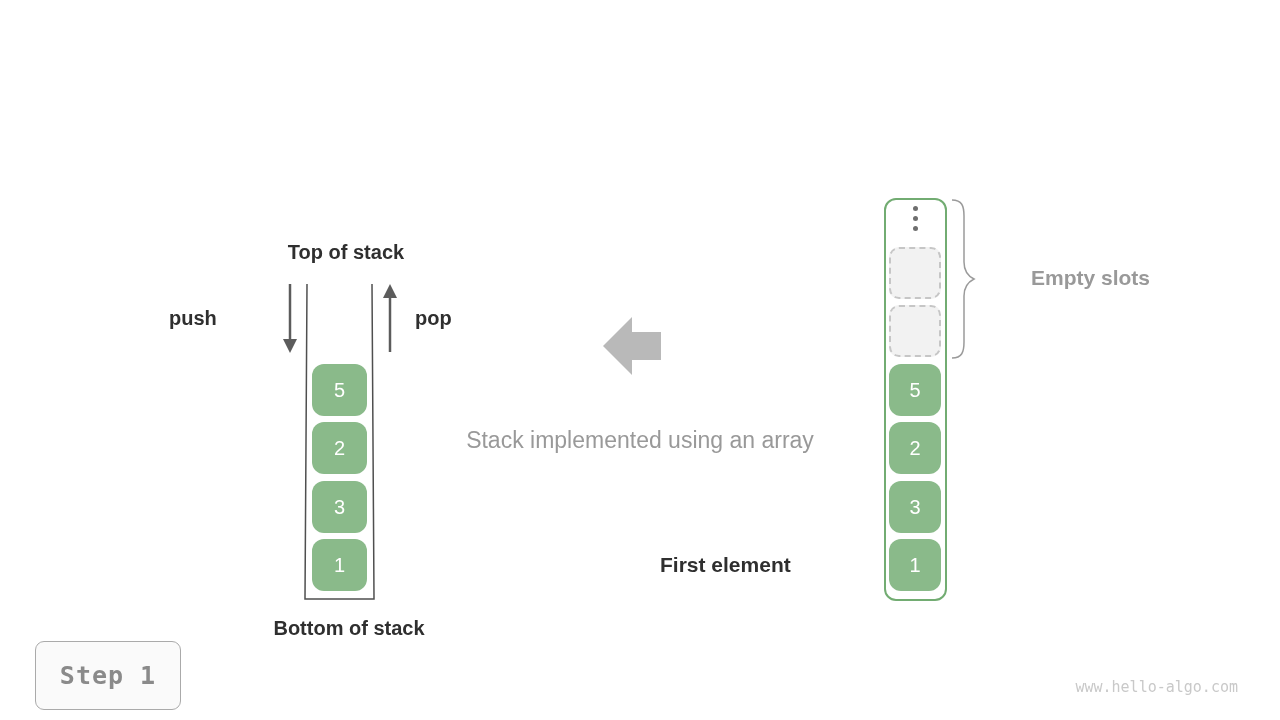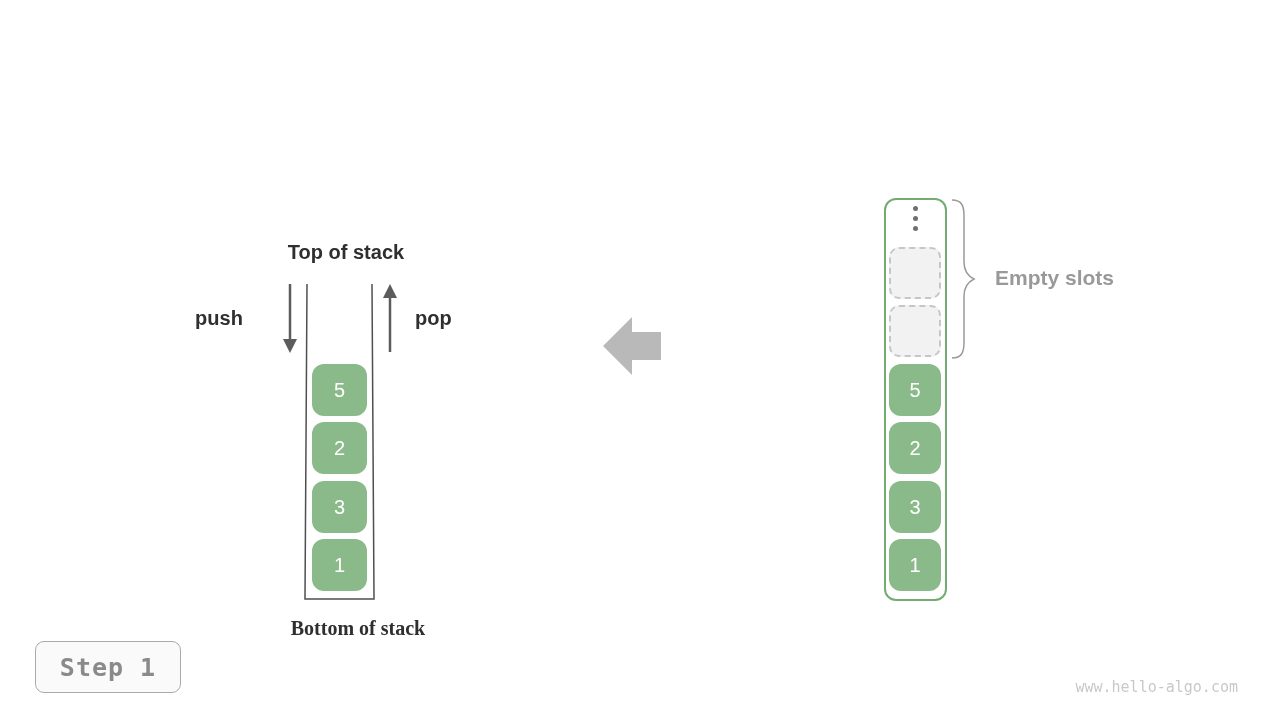--- a/index.html
+++ b/index.html
@@ -7,21 +7,21 @@
     position:relative; width:1280px; height:720px; background:#ffffff;
     font-family:"Liberation Sans", sans-serif; overflow:hidden;
   }
   .svg-layer { position:absolute; left:0; top:0; width:1280px; height:720px; pointer-events:none; }
 
   .lbl {
     position:absolute; font-weight:bold; font-size:20px; color:var(--dark-text);
     white-space:nowrap; line-height:24px;
   }
   .lbl.centered { transform:translateX(-50%); }
-  .lbl.right-aligned { text-align:center; }
+  .lbl.right-aligned { text-align:left; }
   .lbl.gray { color:var(--gray-text); }
 
   .caption {
     position:absolute; left:640px; top:427px; transform:translateX(-50%);
     font-size:23px; color:var(--gray-text); white-space:nowrap;
   }
 
   .block {
     position:absolute; height:52px; border-radius:12px;
     background:var(--block-green); color:#ffffff; font-size:20px;
@@ -38,21 +38,21 @@
 
   .dots { position:absolute; left:913px; top:206px; display:flex; flex-direction:column; gap:5px; }
   .dot { width:5px; height:5px; border-radius:50%; background:var(--dots); }
 
   .empty-slot {
     position:absolute; left:889px; width:52px; height:52px; box-sizing:border-box;
     background:var(--slot-bg); border:2px dashed var(--slot-border); border-radius:10px;
   }
 
   .step-badge {
-    position:absolute; left:35px; top:641px; width:146px; height:52px; box-sizing:border-box;
+    position:absolute; left:35px; top:641px; width:146px; height:69px; box-sizing:border-box;
     background:var(--step-bg); border:1.5px solid var(--step-border); border-radius:9px;
     display:flex; align-items:center; justify-content:center;
     font-family:"DejaVu Sans Mono", monospace; font-weight:bold; font-size:25px;
     color:var(--step-text); letter-spacing:1px;
   }
 
   .watermark {
     position:absolute; right:42px; top:678px;
     font-family:"DejaVu Sans Mono", monospace; font-size:15px; color:var(--watermark);
     white-space:nowrap;
@@ -78,41 +78,43 @@
     </g>
 
     <polygon points="603,346 632,317 632,332 661,332 661,360 632,360 632,375" style="fill:var(--big-arrow)"></polygon>
 
     <path d="M 952 200 C 962 200 964 206 964 216 L 964 262 C 964 270 968 276 974 279 C 968 282 964 288 964 296 L 964 342 C 964 352 962 358 952 358" style="fill:none; stroke:var(--brace); stroke-width:1.5"></path>
   </svg>
 
   <div class="lbl centered" style="left:339px; top:240px;margin-left:7px;">Top of stack</div>
   <div class="lbl right-aligned" style="left:169px; top:306px; width:100px;">push</div>
   <div class="lbl" style="left:415px; top:306px;text-align:right;">pop</div>
-  <div class="lbl centered" style="left:358px; top:616px;font-family:Liberation Serif, serif;">Bottom of stack</div>
+  <div class="lbl centered" style="left:349px; top:616px;">Bottom of stack</div>
 
   <div class="block stack-block" style="top:364px;">5</div>
   <div class="block stack-block" style="top:422px;">2</div>
   <div class="block stack-block" style="top:481px;">3</div>
   <div class="block stack-block" style="top:539px;">1</div>
 
+  <div class="caption">Stack implemented using an array</div>
 
   <div class="array-container"></div>
   <div class="dots">
     <div class="dot"></div>
     <div class="dot"></div>
     <div class="dot"></div>
   </div>
   <div class="empty-slot" style="top:247px;"></div>
   <div class="empty-slot" style="top:305px;"></div>
 
   <div class="block array-block" style="top:364px;">5</div>
   <div class="block array-block" style="top:422px;">2</div>
   <div class="block array-block" style="top:481px;">3</div>
   <div class="block array-block" style="top:539px;">1</div>
 
-  <div class="lbl gray" style="left:995px; top:266px; font-size:21px;">Empty slots</div>
+  <div class="lbl right-aligned" style="left:660px; top:553px; width:200px; font-size:21px;">First element</div>
+  <div class="lbl gray" style="left:1031px; top:266px; font-size:21px;">Empty slots</div>
 
   <div class="step-badge">Step 1</div>
 
   <div class="watermark">www.hello-algo.com</div>
 
 </div>
 
 </body></html>

